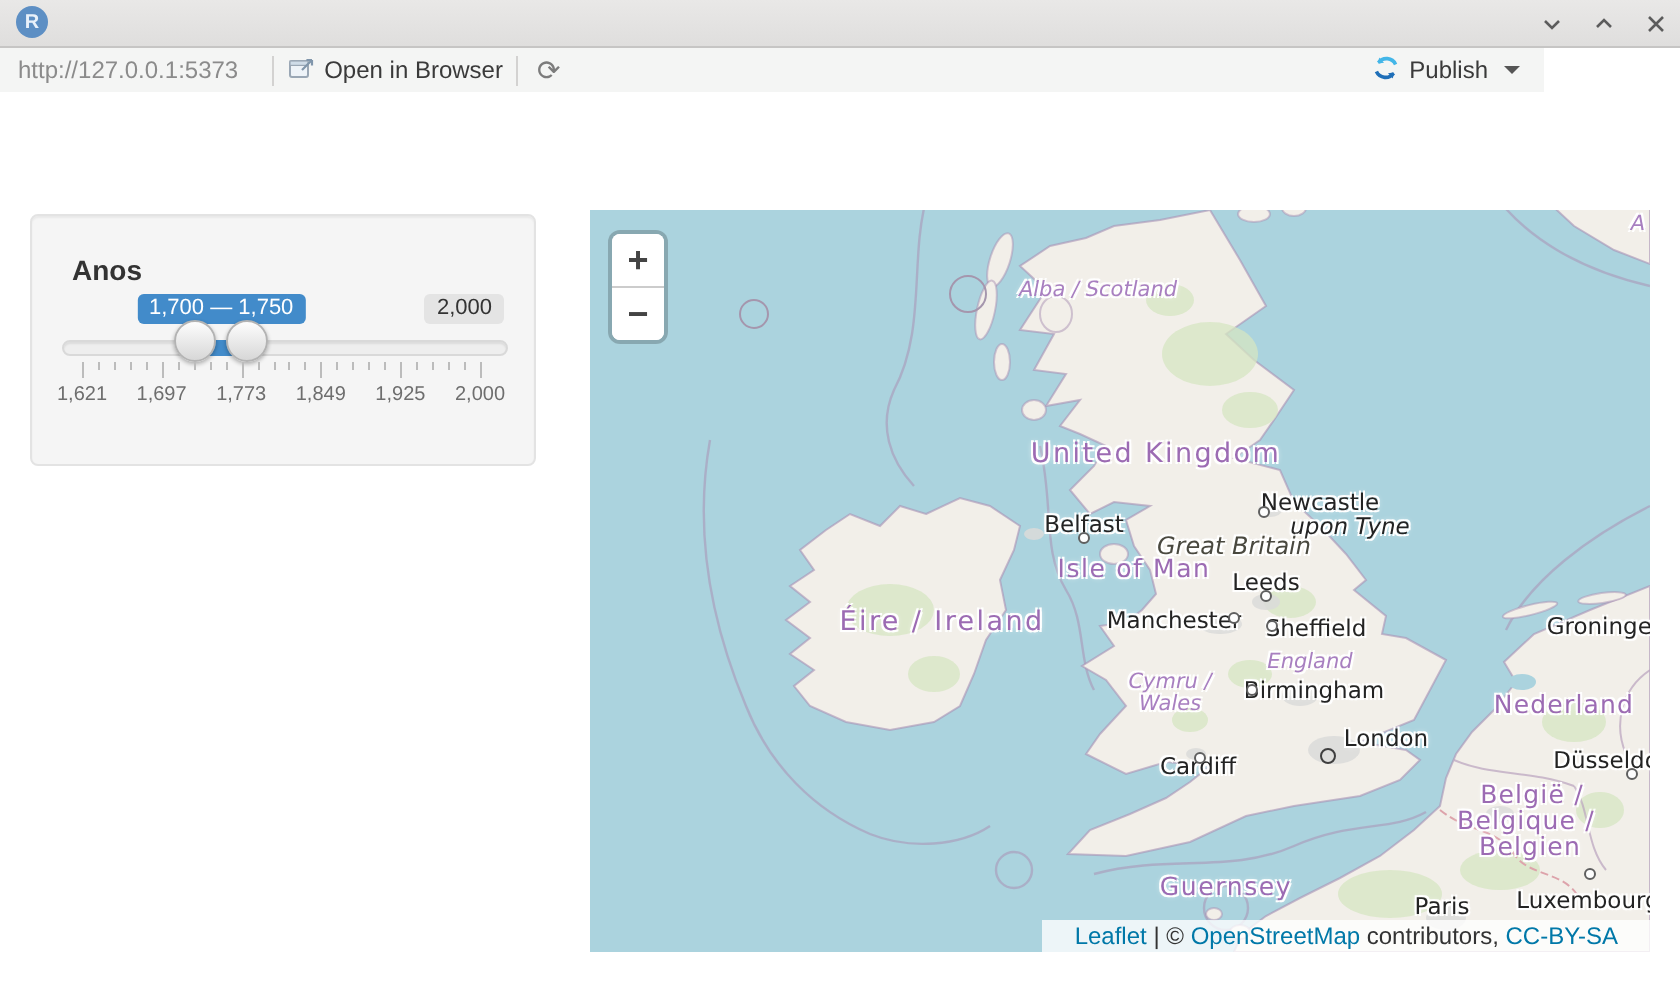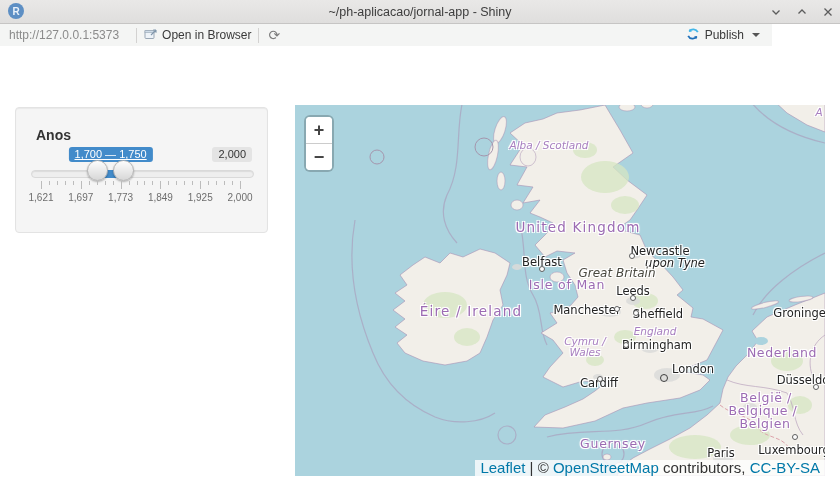--- a/index.html
+++ b/index.html
@@ -75,31 +75,30 @@
   .sea-circle{position:absolute;border:1.4px solid #a596ad;border-radius:50%;
     transform:translate(-50%,-50%);pointer-events:none;}
 
   .zoom-ctl{position:absolute;left:11px;top:12px;width:26px;height:53px;background:#fff;
     border-radius:4px;box-shadow:0 0 0 2px rgba(0,0,0,.2);overflow:hidden;}
   .zoom-btn{width:26px;height:26px;display:flex;align-items:center;justify-content:center;
     font-size:18px;font-weight:bold;color:#444;cursor:pointer;background:#fff;}
   .zoom-divider{height:1px;background:#ccc;}
 
   .attribution{position:absolute;right:0;bottom:0;background:rgba(255,255,255,.78);
-    font-size:15px;color:#333;padding:1px 5px;line-height:14px;}
+    font-size:12px;color:#333;padding:1px 16px;line-height:14px;}
   .attribution .link{color:#0078A8;text-decoration:none;cursor:pointer;}
 </style>
 </head>
 <body>
 
 <div class="window">
 
   <div class="titlebar">
     <div class="app-icon">R</div>
-    <div class="win-title">~/ph-aplicacao/jornal-app - Shiny</div>
     <div class="win-controls">
       <span>
           <svg width="12" height="12" viewBox="0 0 12 12">
             <path d="M2.5 4.5 L6 8 L9.5 4.5" fill="none" stroke="#5c5c5c" stroke-width="1.3"></path>
           </svg>
         </span>
       <span>
           <svg width="12" height="12" viewBox="0 0 12 12">
             <path d="M2.5 7.5 L6 4 L9.5 7.5" fill="none" stroke="#5c5c5c" stroke-width="1.3"></path>
           </svg>
@@ -140,21 +139,21 @@
       <span>Publish</span>
       <span class="caret"></span>
     </span>
   </div>
 
   <div class="content">
 
     <div class="panel">
       <div class="ctl-label">Anos</div>
       <div class="irs">
-        <div class="irs-badge irs-from-to" id="irs-fromto" style="left: 94.6069px; text-decoration: underline;">1,700 — 1,750</div>
+        <div class="irs-badge irs-from-to" id="irs-fromto" style="left: 94.6069px;">1,700 — 1,750</div>
         <div class="irs-badge irs-max">2,000</div>
         <div class="irs-track"></div>
         <div class="irs-bar" id="irs-bar" style="left: 81.4802px; width: 26.2533px;"></div>
         <div class="irs-handle" id="irs-h-from" style="left: 70.9802px;"></div>
         <div class="irs-handle" id="irs-h-to" style="left: 97.2335px;"></div>
         <div class="irs-grid" id="irs-grid">
             <div class="irs-tick major" style="left: 0px;"></div>
             <div class="irs-tick" style="left: 7.96px;"></div>
             <div class="irs-tick" style="left: 15.92px;"></div>
             <div class="irs-tick" style="left: 23.88px;"></div>

